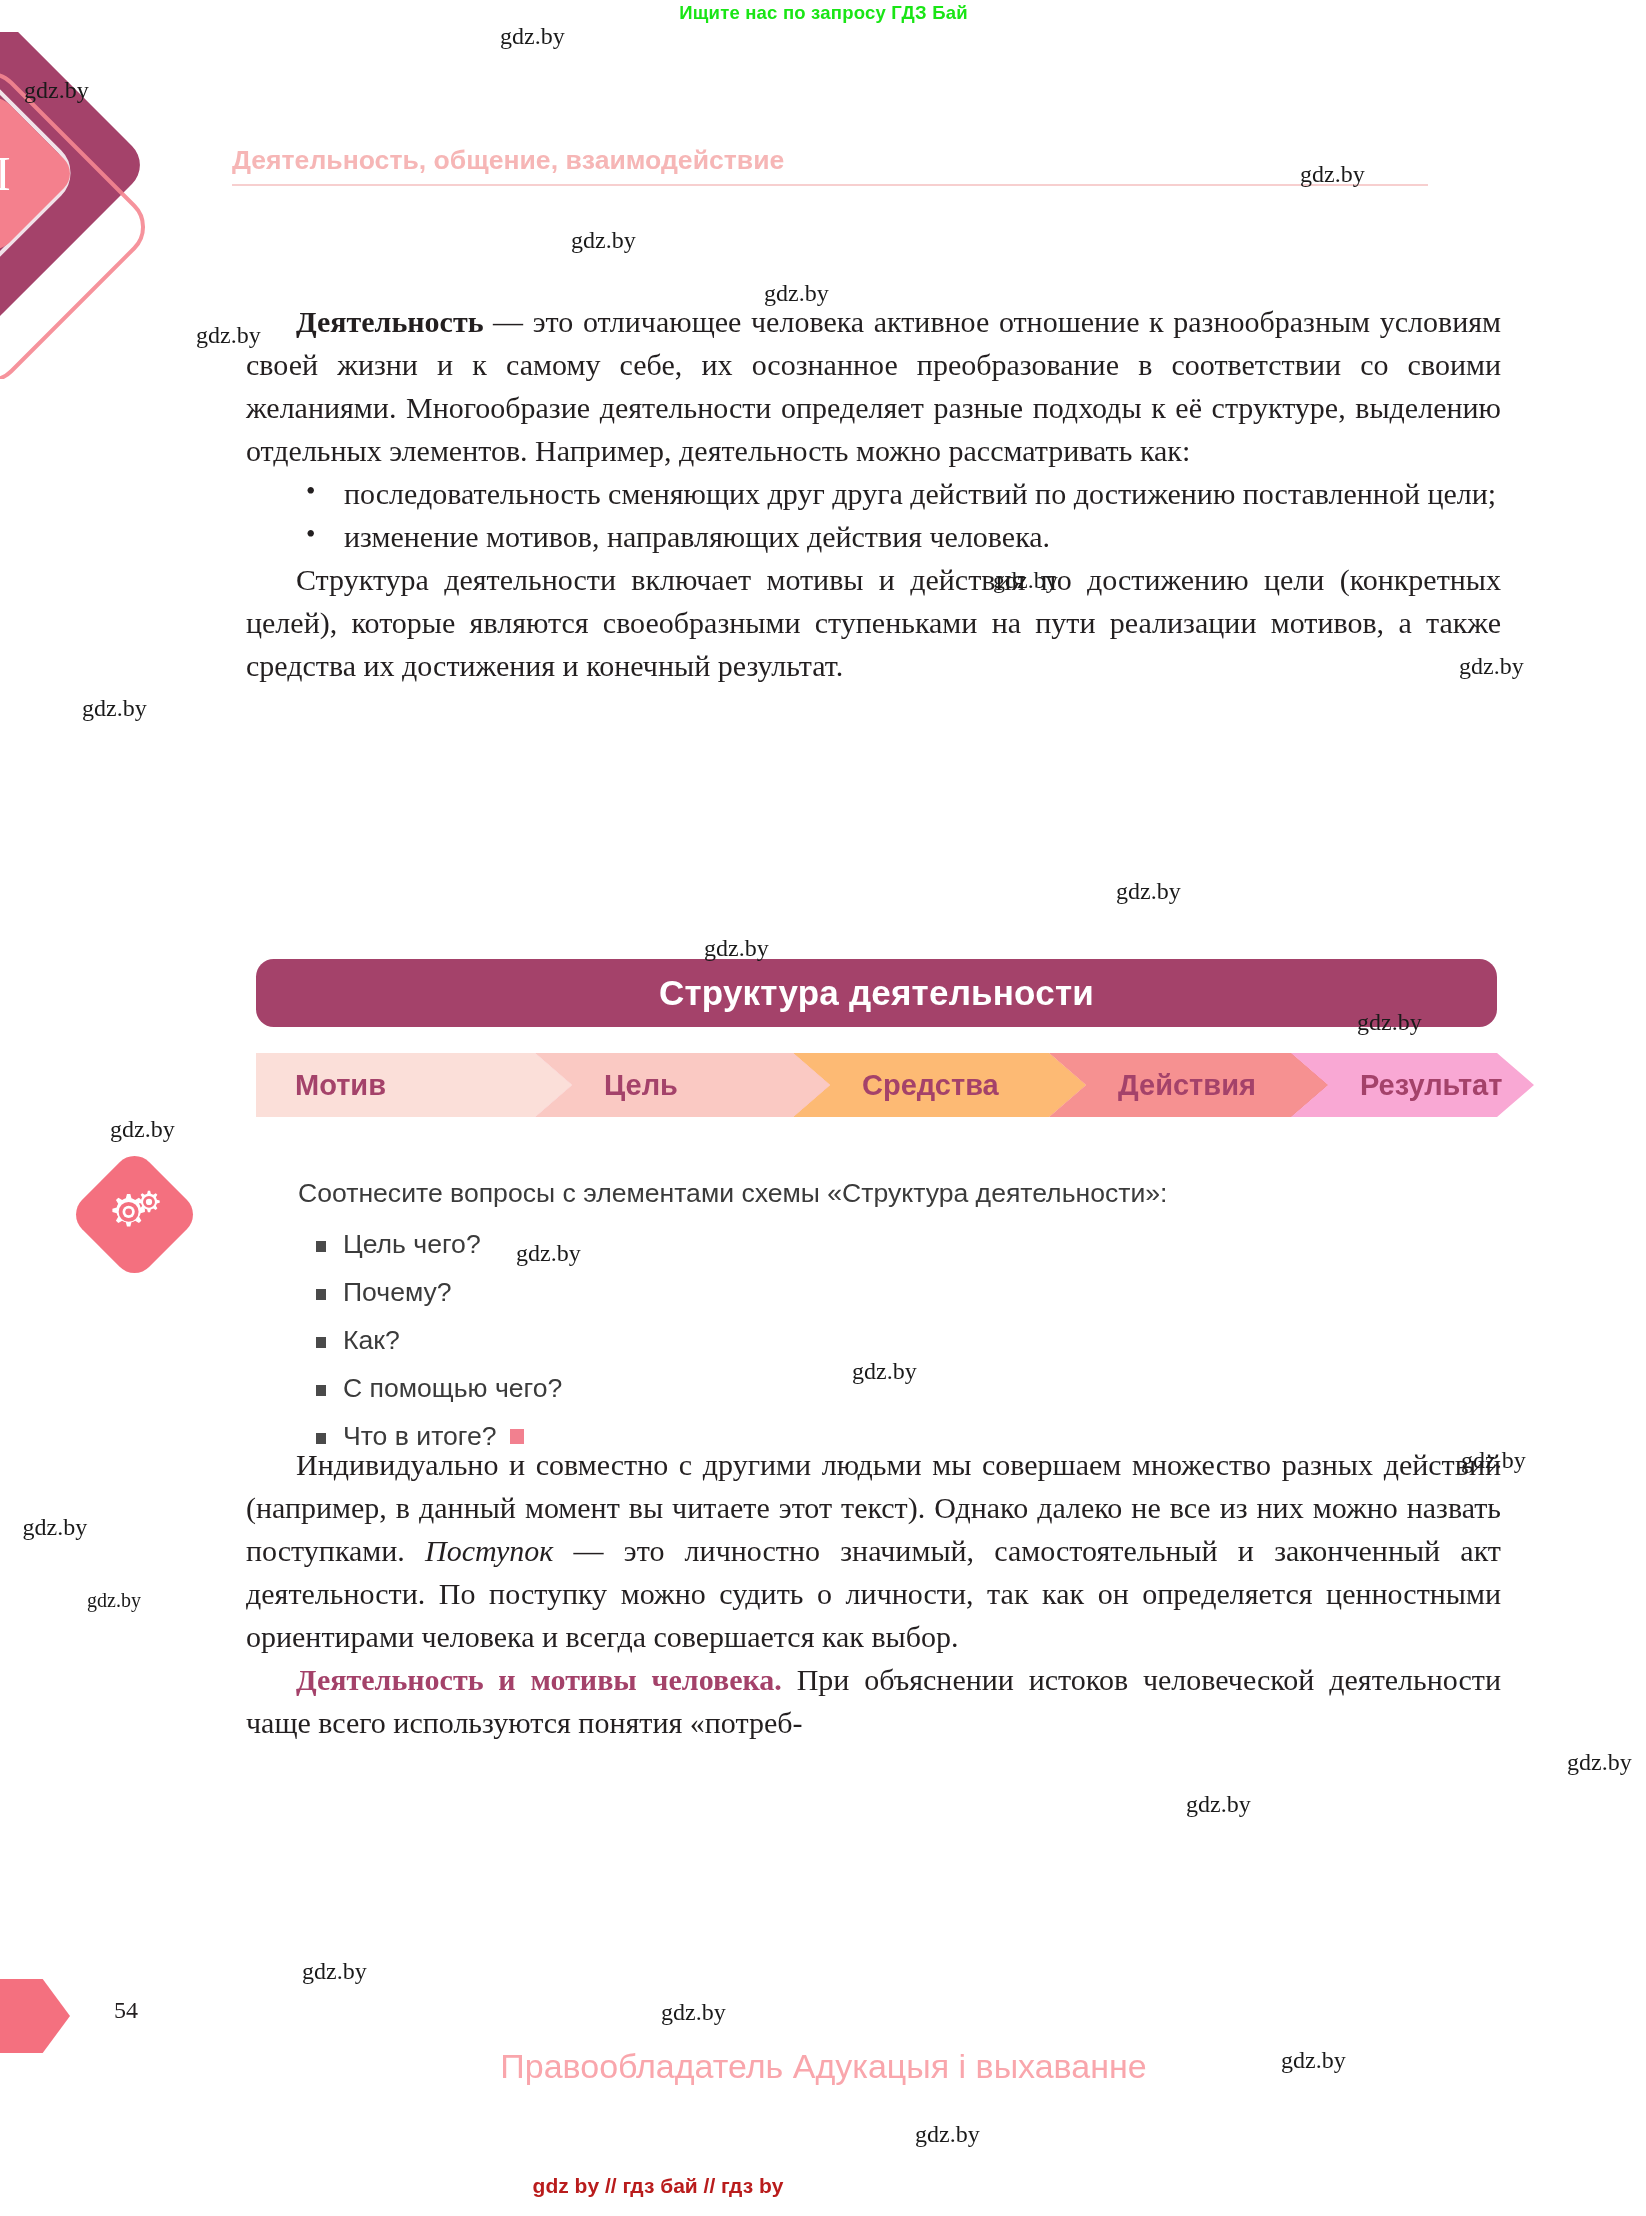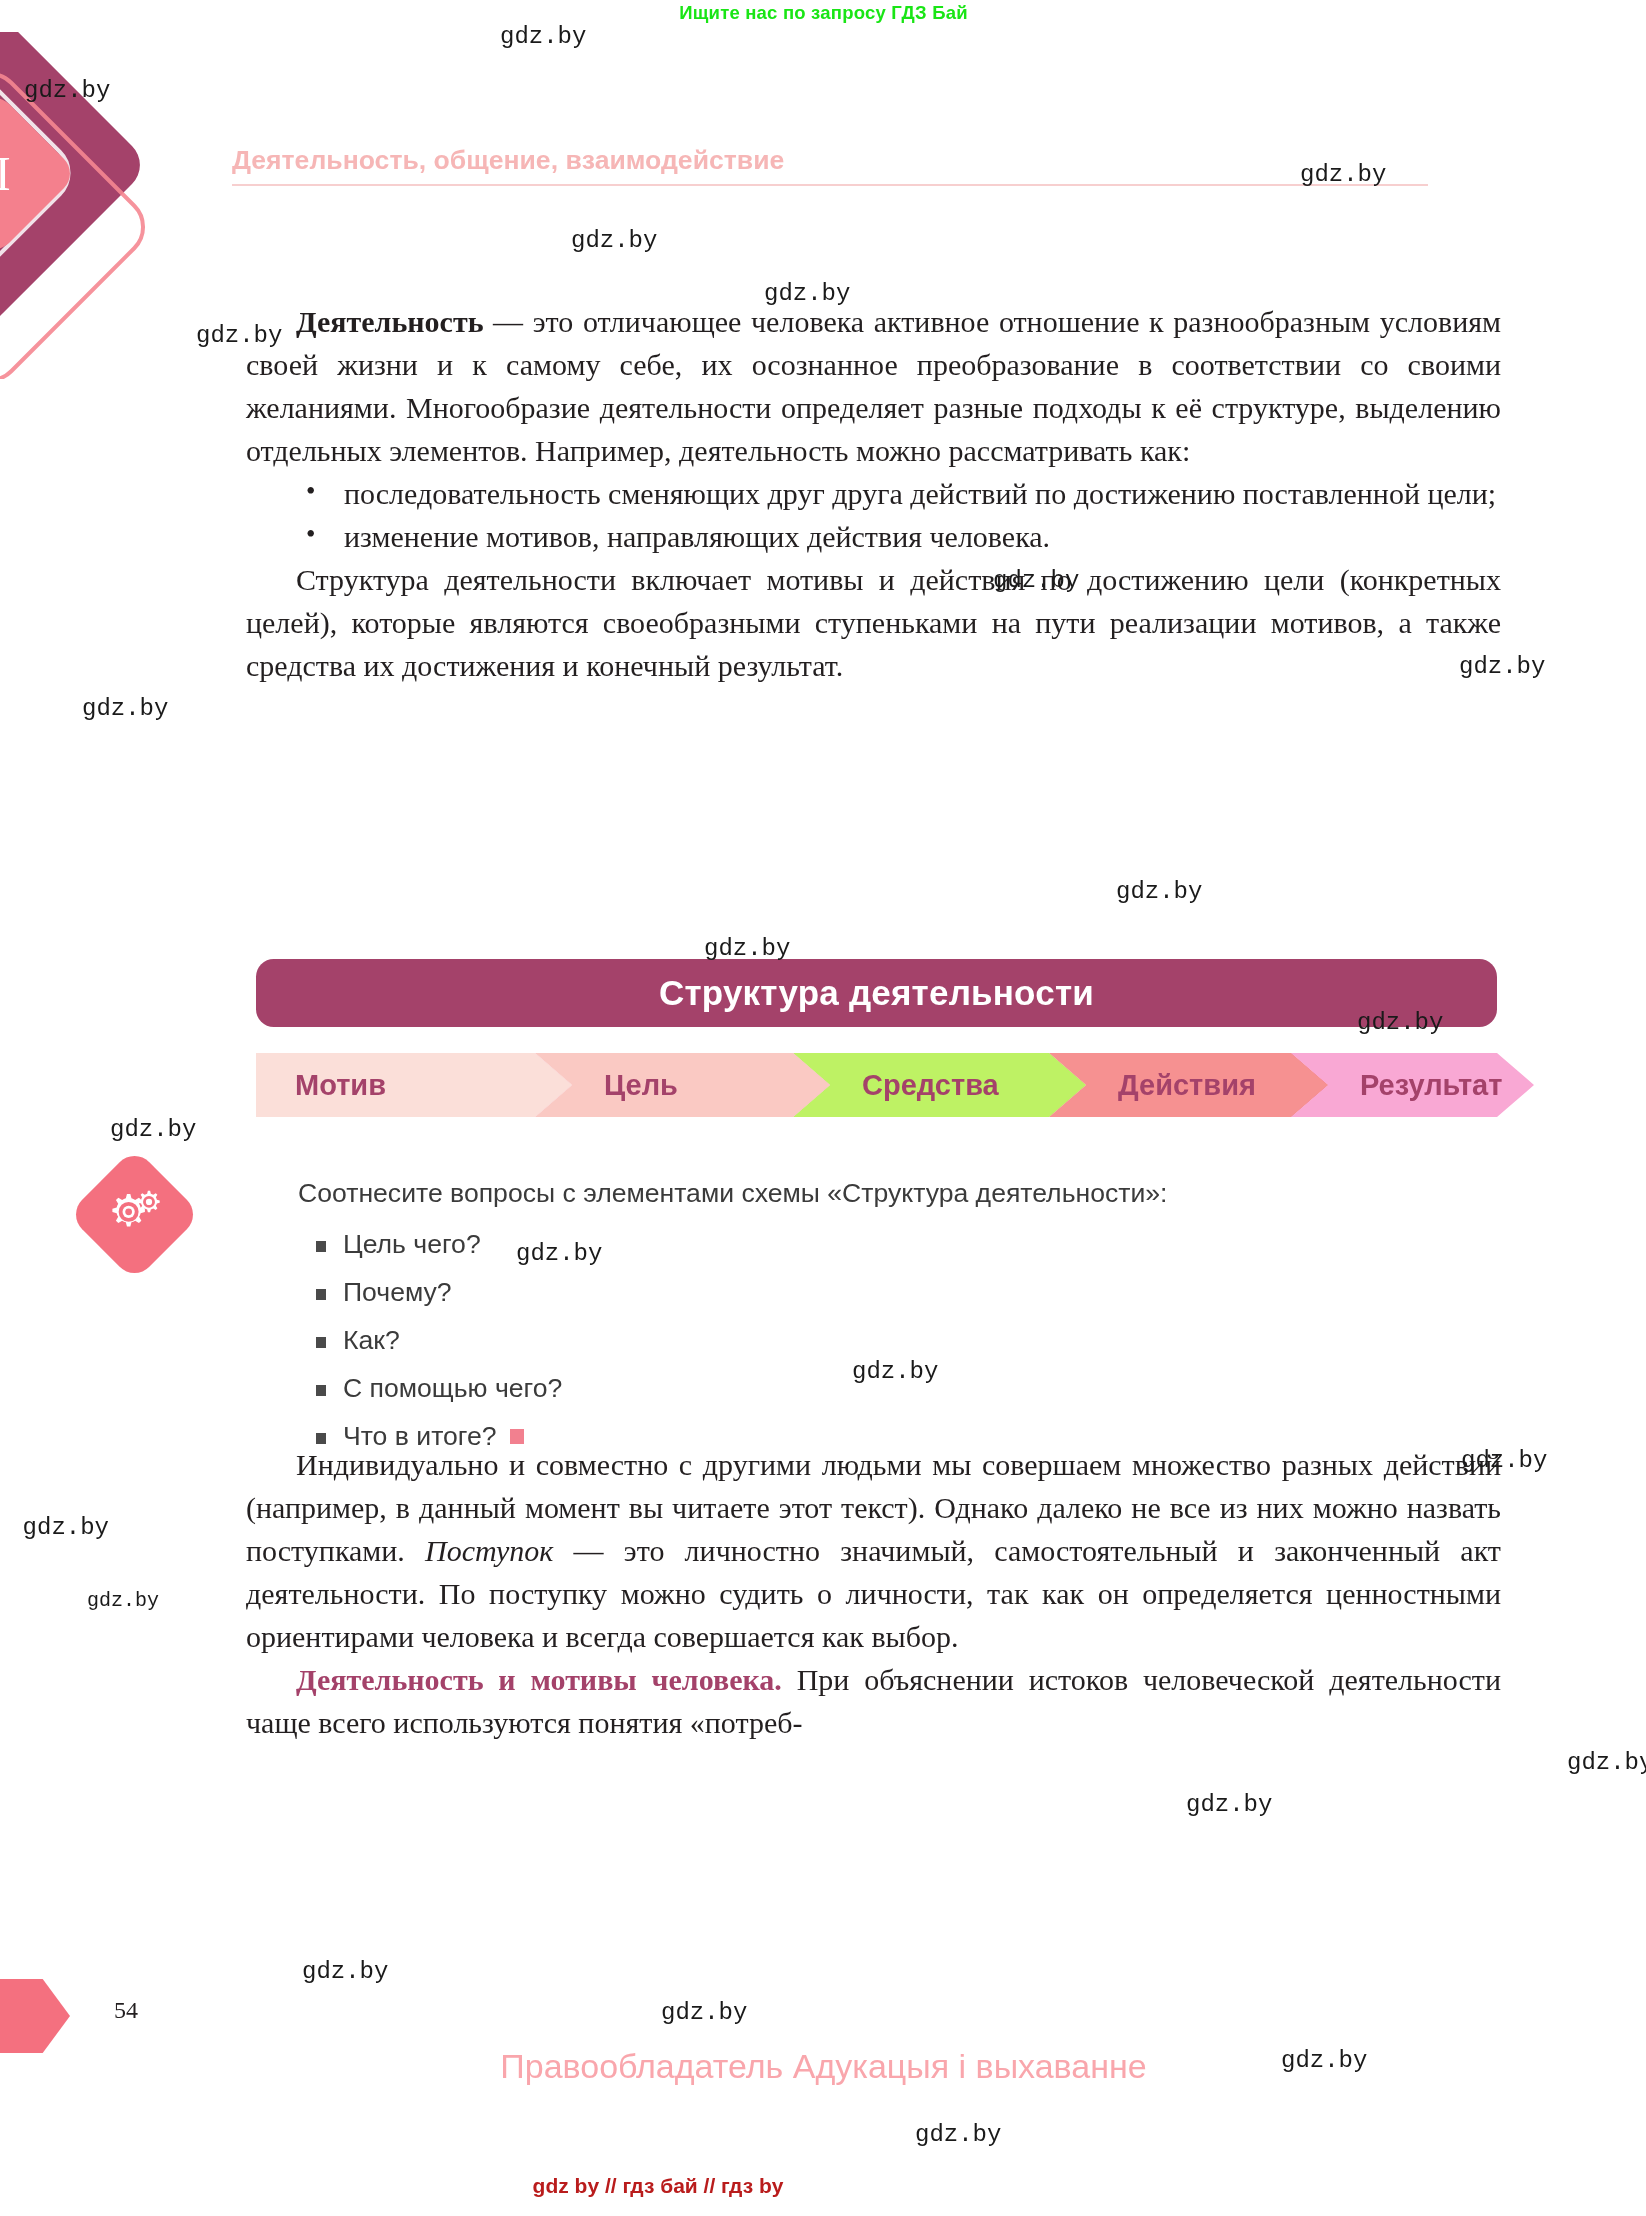--- a/index.html
+++ b/index.html
@@ -199,21 +199,21 @@
     font-family:"Liberation Sans", sans-serif;
     font-weight:bold;
     font-size:21px;
     color:#b91c1c;
     white-space:nowrap;
   }
 
   
   .wm{
     position:absolute;
-    font-family:Liberation Mono, monospace;
+    font-family:Liberation Serif, serif;
     font-size:22.6px;
     color:#1a1a1a;
     white-space:nowrap;
     pointer-events:none;
   }
 </style>
 </head>
 <body>
 
 <div class="page">
@@ -249,21 +249,21 @@
     <div class="scheme-head">Структура деятельности</div>
     <div class="chev-row">
         <div class="chev" style="position: absolute; left: 0px; width: 316px; height: 64px; background: rgb(251, 223, 217); color: rgb(164, 66, 106); z-index: 10; clip-path: polygon(0px 0px, 279px 0px, 316px 50%, 279px 100%, 0px 100%);">
           <span class="lbl">Мотив</span>
         </div>
         <div style="position: absolute; left: 274px; top: 0px; width: 47px; height: 64px; background: rgb(248, 168, 207); clip-path: polygon(0px 0px, 4.8px 0px, 42px 50%, 4.8px 100%, 0px 100%);"></div>
         <div class="chev" style="position: absolute; left: 279px; width: 295px; height: 64px; background: rgb(250, 201, 195); color: rgb(164, 66, 106); z-index: 9; clip-path: polygon(0px 0px, 258px 0px, 295px 50%, 258px 100%, 0px 100%, 37px 50%); padding-left: 69px;">
           <span class="lbl">Цель</span>
         </div>
         <div style="position: absolute; left: 532px; top: 0px; width: 47px; height: 64px; background: rgb(249, 138, 200); clip-path: polygon(0px 0px, 4.8px 0px, 42px 50%, 4.8px 100%, 0px 100%);"></div>
-        <div class="chev" style="position: absolute; left: 537px; width: 293px; height: 64px; background: #bef264; color: rgb(164, 66, 106); z-index: 8; clip-path: polygon(0px 0px, 256px 0px, 293px 50%, 256px 100%, 0px 100%, 37px 50%); padding-left: 69px;">
+        <div class="chev" style="position: absolute; left: 537px; width: 293px; height: 64px; background: #fdba74; color: rgb(164, 66, 106); z-index: 8; clip-path: polygon(0px 0px, 256px 0px, 293px 50%, 256px 100%, 0px 100%, 37px 50%); padding-left: 69px;">
           <span class="lbl">Средства</span>
         </div>
         <div style="position: absolute; left: 788px; top: 0px; width: 47px; height: 64px; background: rgb(247, 111, 192); clip-path: polygon(0px 0px, 4.8px 0px, 42px 50%, 4.8px 100%, 0px 100%);"></div>
         <div class="chev" style="position: absolute; left: 793px; width: 279px; height: 64px; background: rgb(246, 145, 145); color: rgb(164, 66, 106); z-index: 7; clip-path: polygon(0px 0px, 242px 0px, 279px 50%, 242px 100%, 0px 100%, 37px 50%); padding-left: 69px;">
           <span class="lbl">Действия</span>
         </div>
         <div style="position: absolute; left: 1030px; top: 0px; width: 47px; height: 64px; background: rgb(245, 63, 176); clip-path: polygon(0px 0px, 4.8px 0px, 42px 50%, 4.8px 100%, 0px 100%);"></div>
         <div class="chev" style="position: absolute; left: 1035px; width: 243px; height: 64px; background: #f9a8d4; color: rgb(164, 66, 106); z-index: 6; clip-path: polygon(0px 0px, 206px 0px, 243px 50%, 206px 100%, 0px 100%, 37px 50%); padding-left: 69px;">
           <span class="lbl">Результат</span>
         </div>

